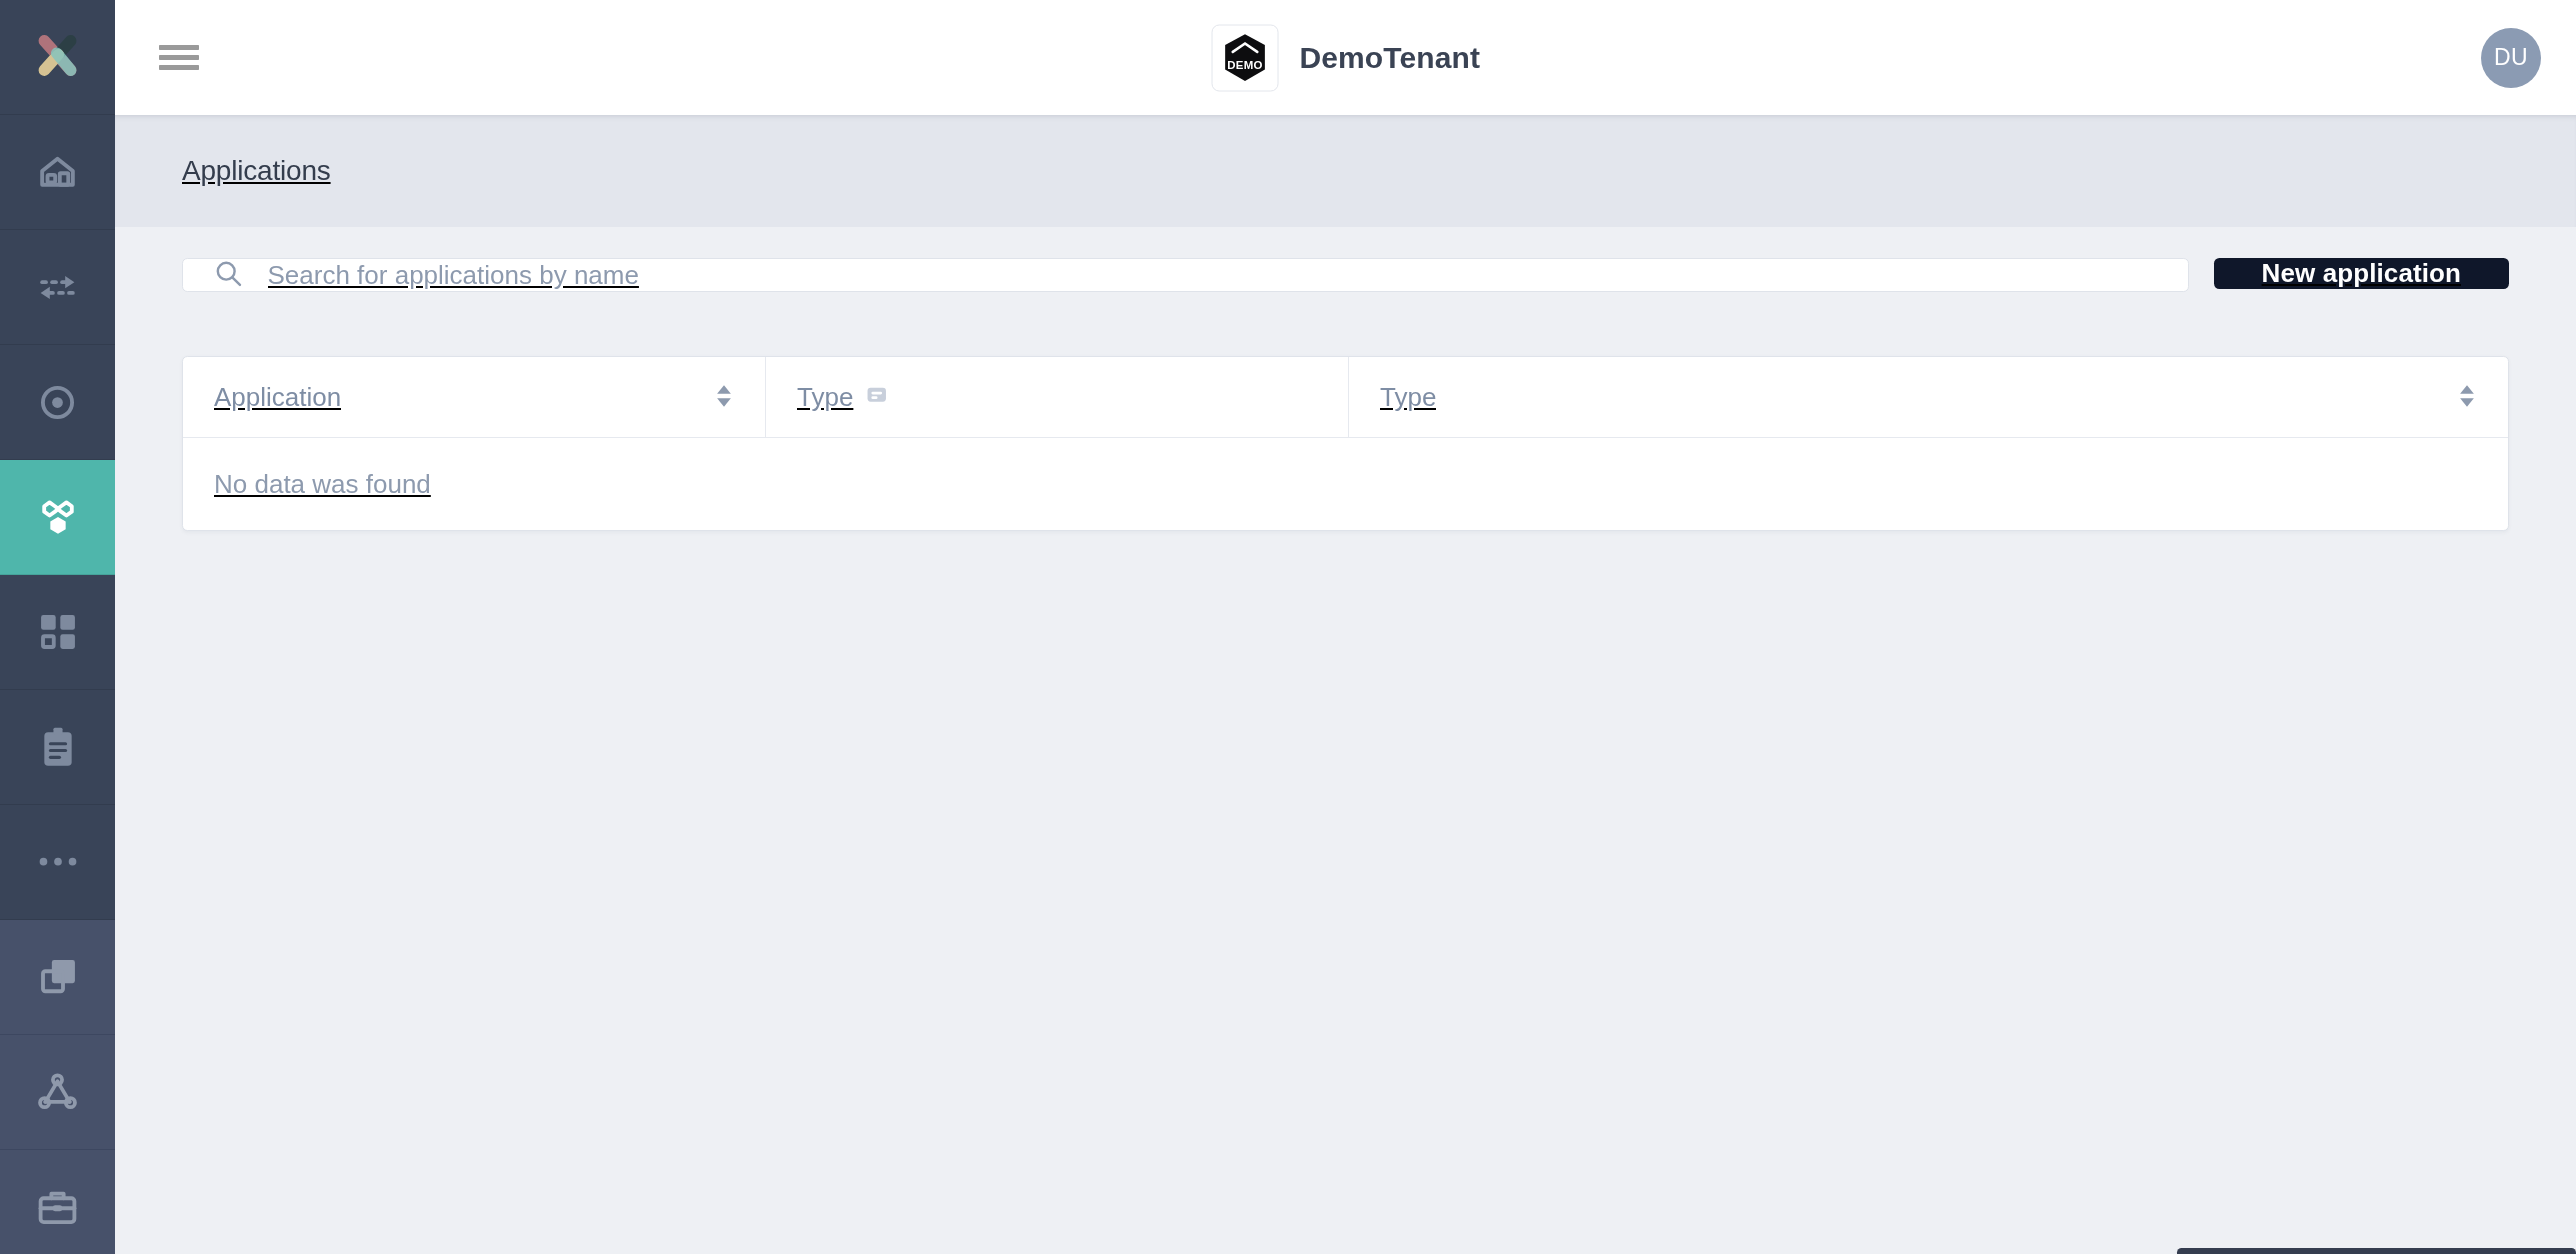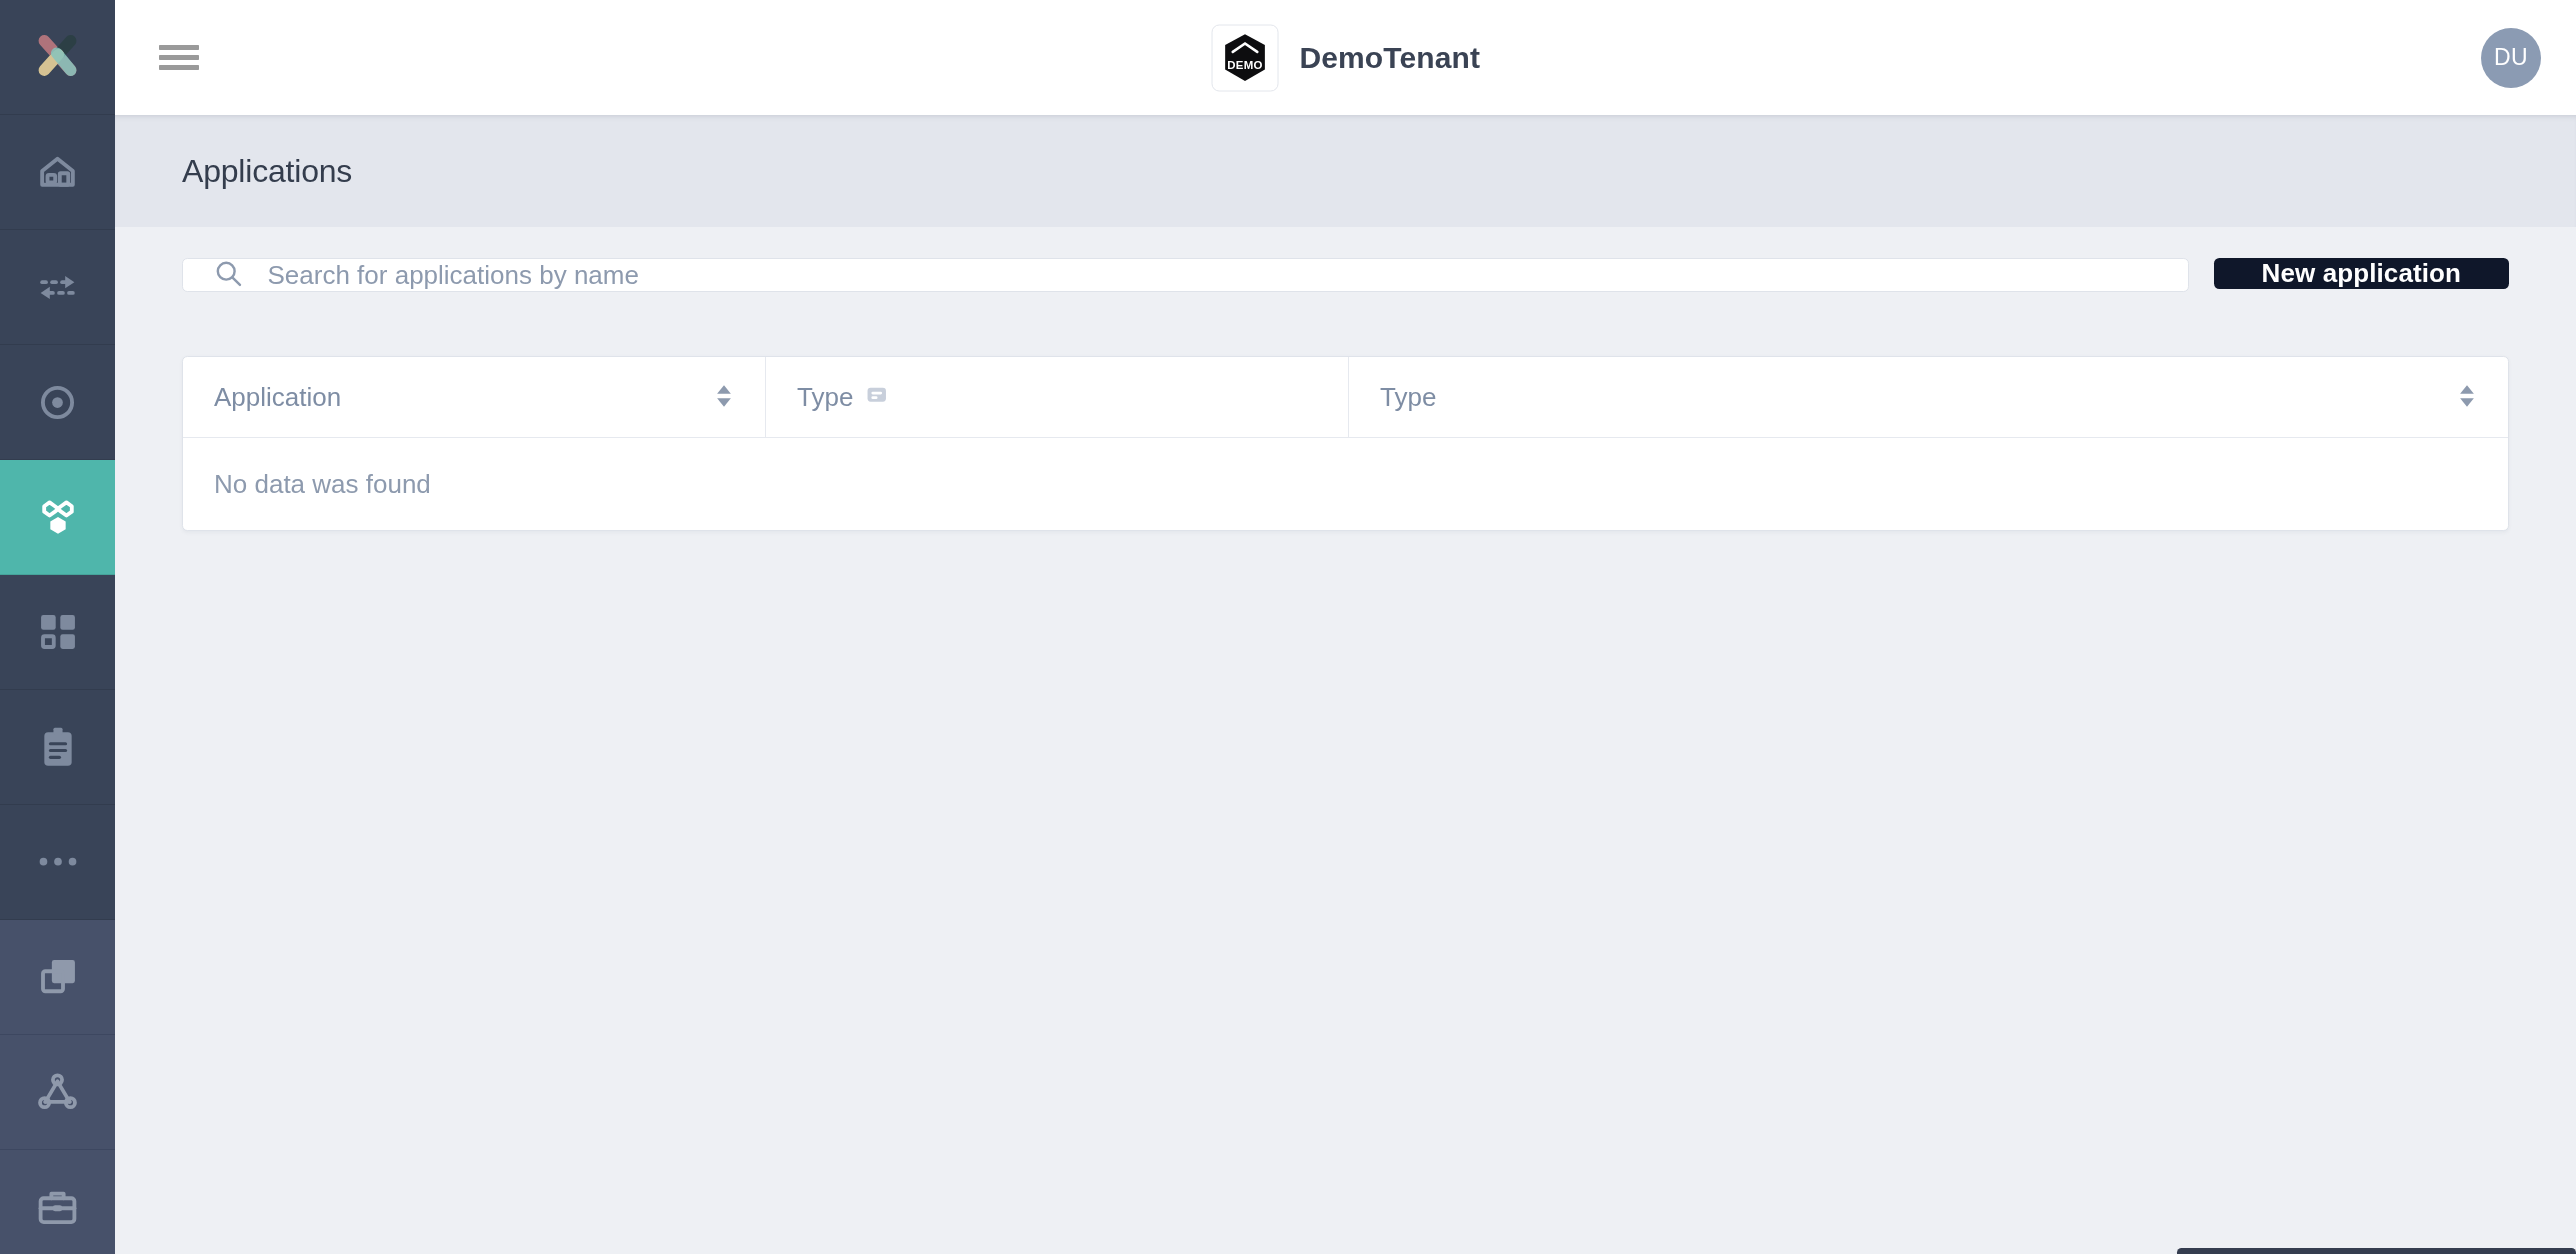--- a/index.html
+++ b/index.html
@@ -10,20 +10,21 @@
     overflow: hidden;
     font-family: "Liberation Sans", sans-serif;
     background: #eef0f4;
   }
 
   #app {
     position: relative;
     width: 2576px;
     height: 1254px;
     display: flex;
+    text-decoration: underline;
   }
 
   
   .sidebar {
     width: 115px;
     flex: 0 0 115px;
     background: #394458;
     display: flex;
     flex-direction: column;
     align-items: stretch;
@@ -154,21 +155,21 @@
   .page-header {
     height: 112px;
     flex: 0 0 112px;
     background: #e3e6ed;
     display: flex;
     align-items: center;
     padding: 0 67px;
     box-shadow: inset 0 4.6px 6.1px -4.6px rgba(60,70,90,0.22);
   }
   .page-title {
-    font-size: 32px;
+    font-size: 28px;
     color: #343d4d;
     font-weight: normal;
     letter-spacing: -0.2px;
   }
 
   
   .content {
     flex: 1 1 auto;
     padding: 31px 67px 0 67px;
     min-height: 0;

